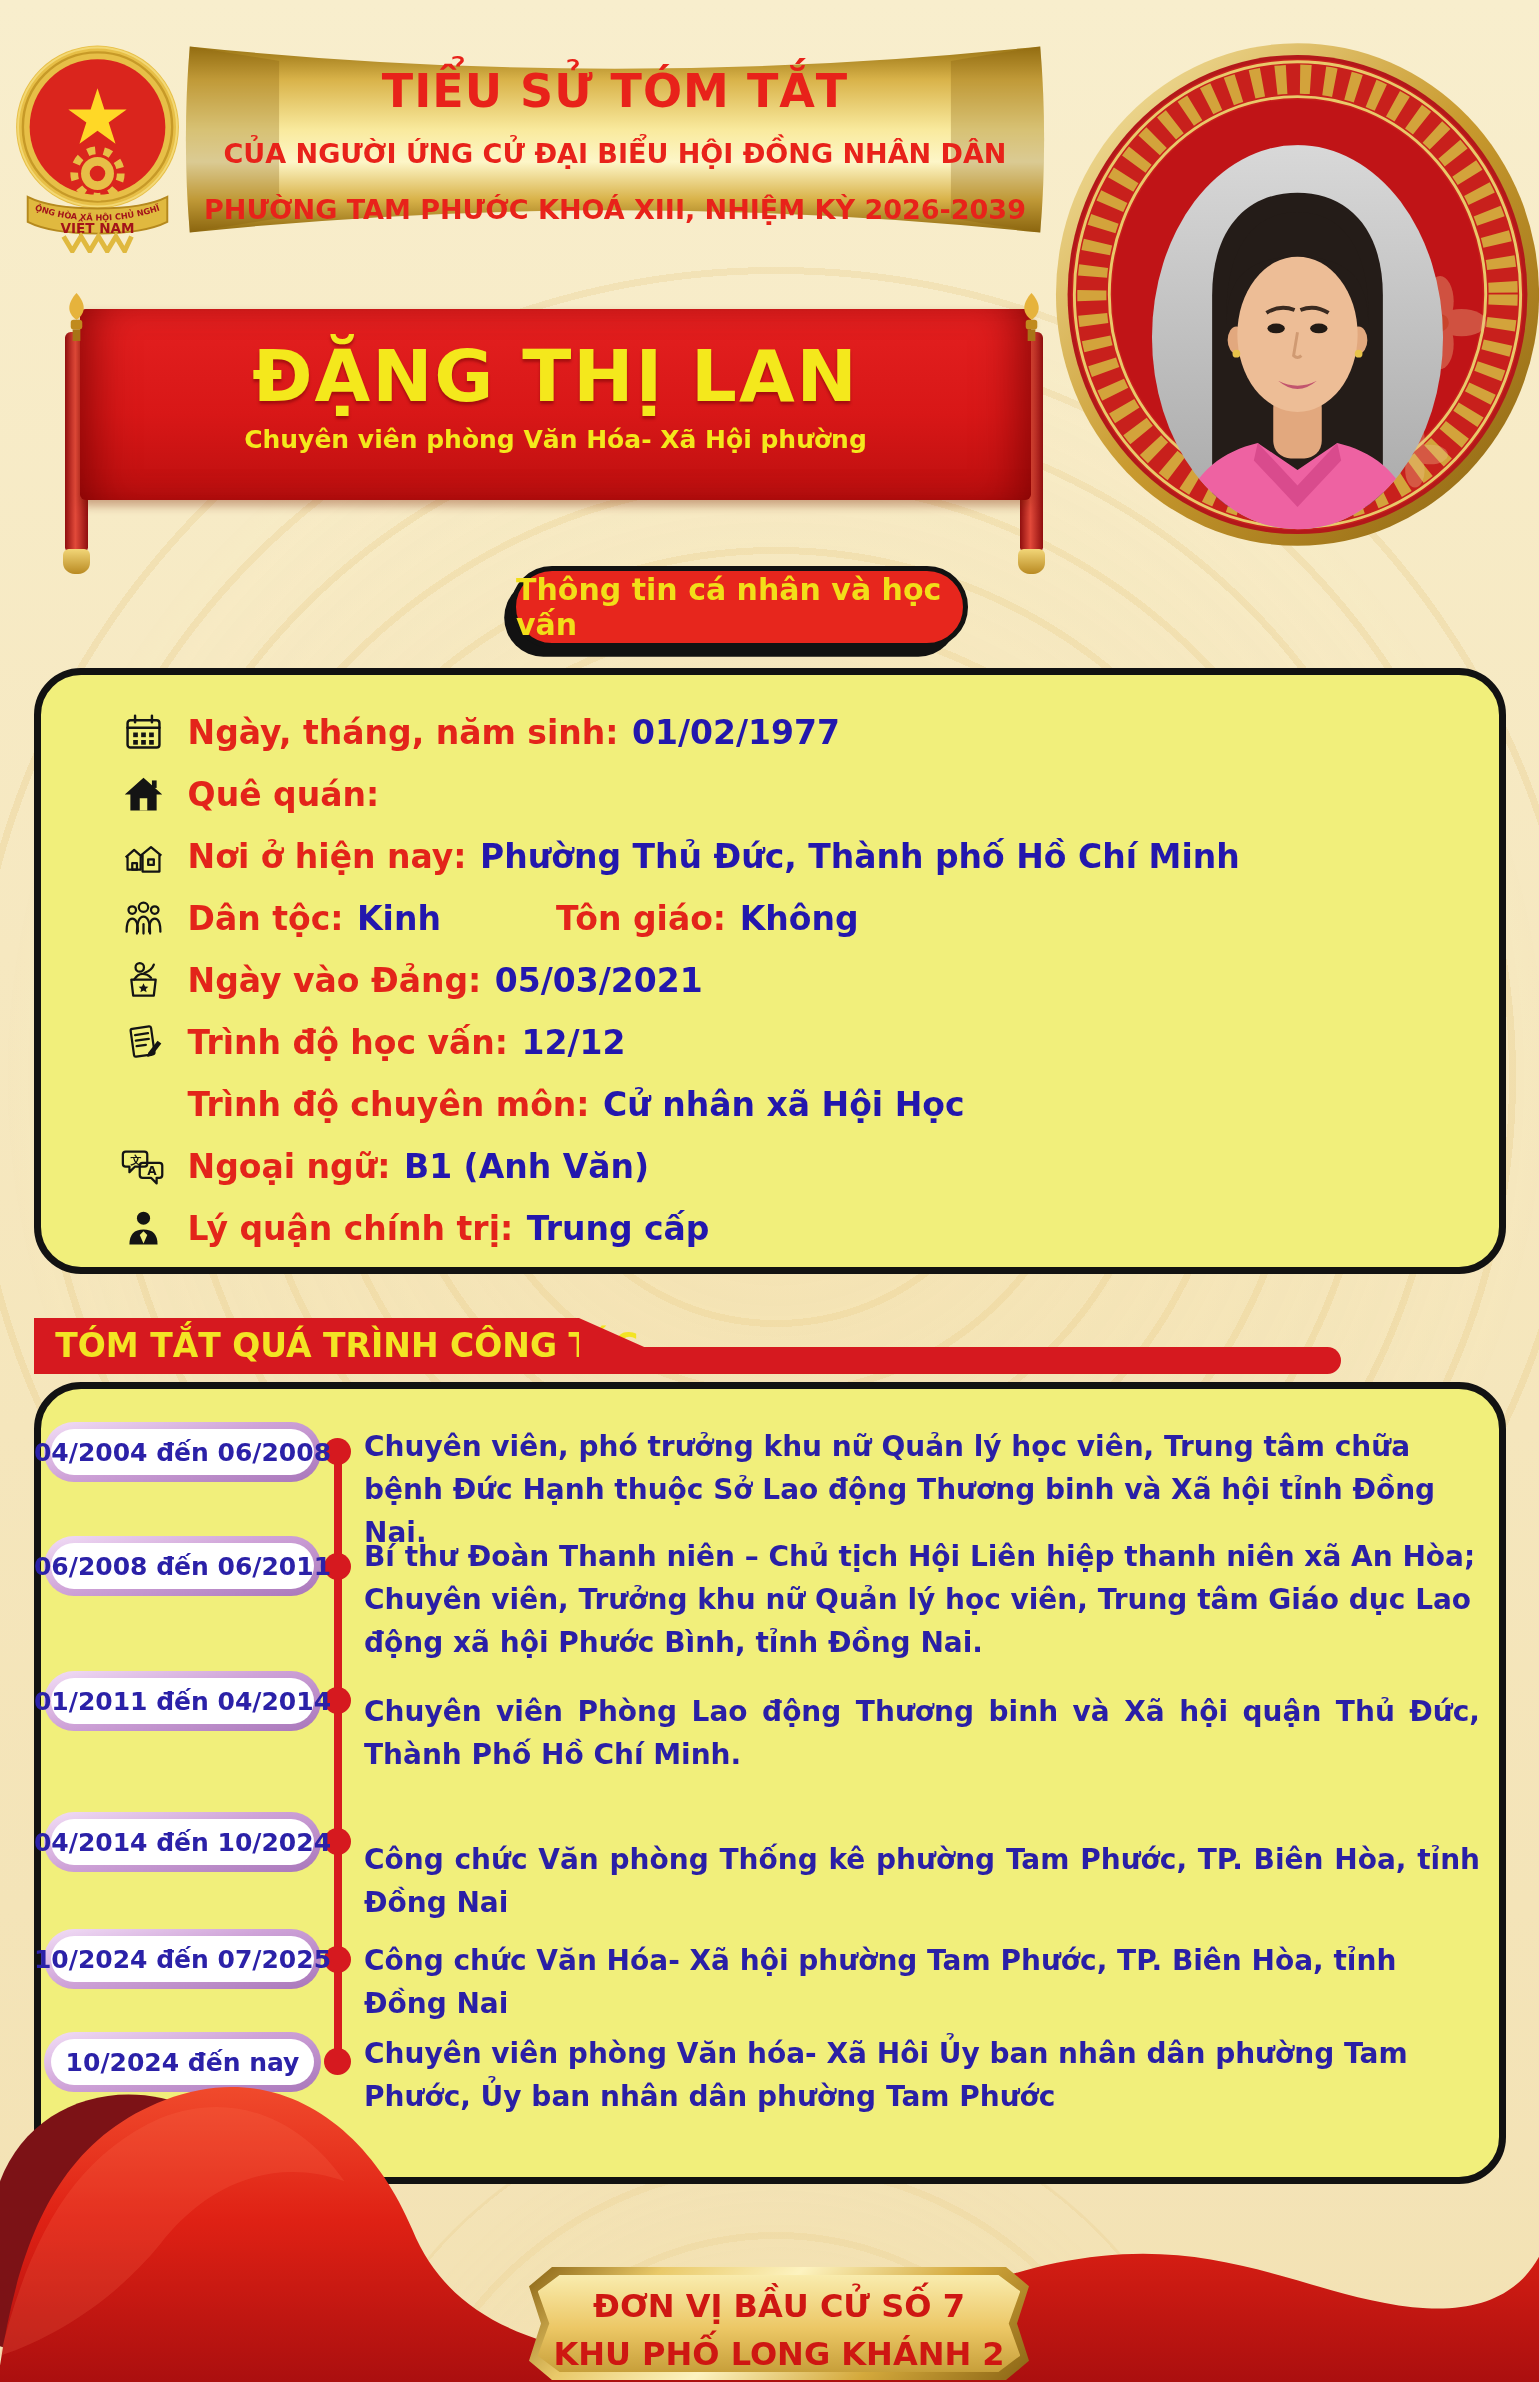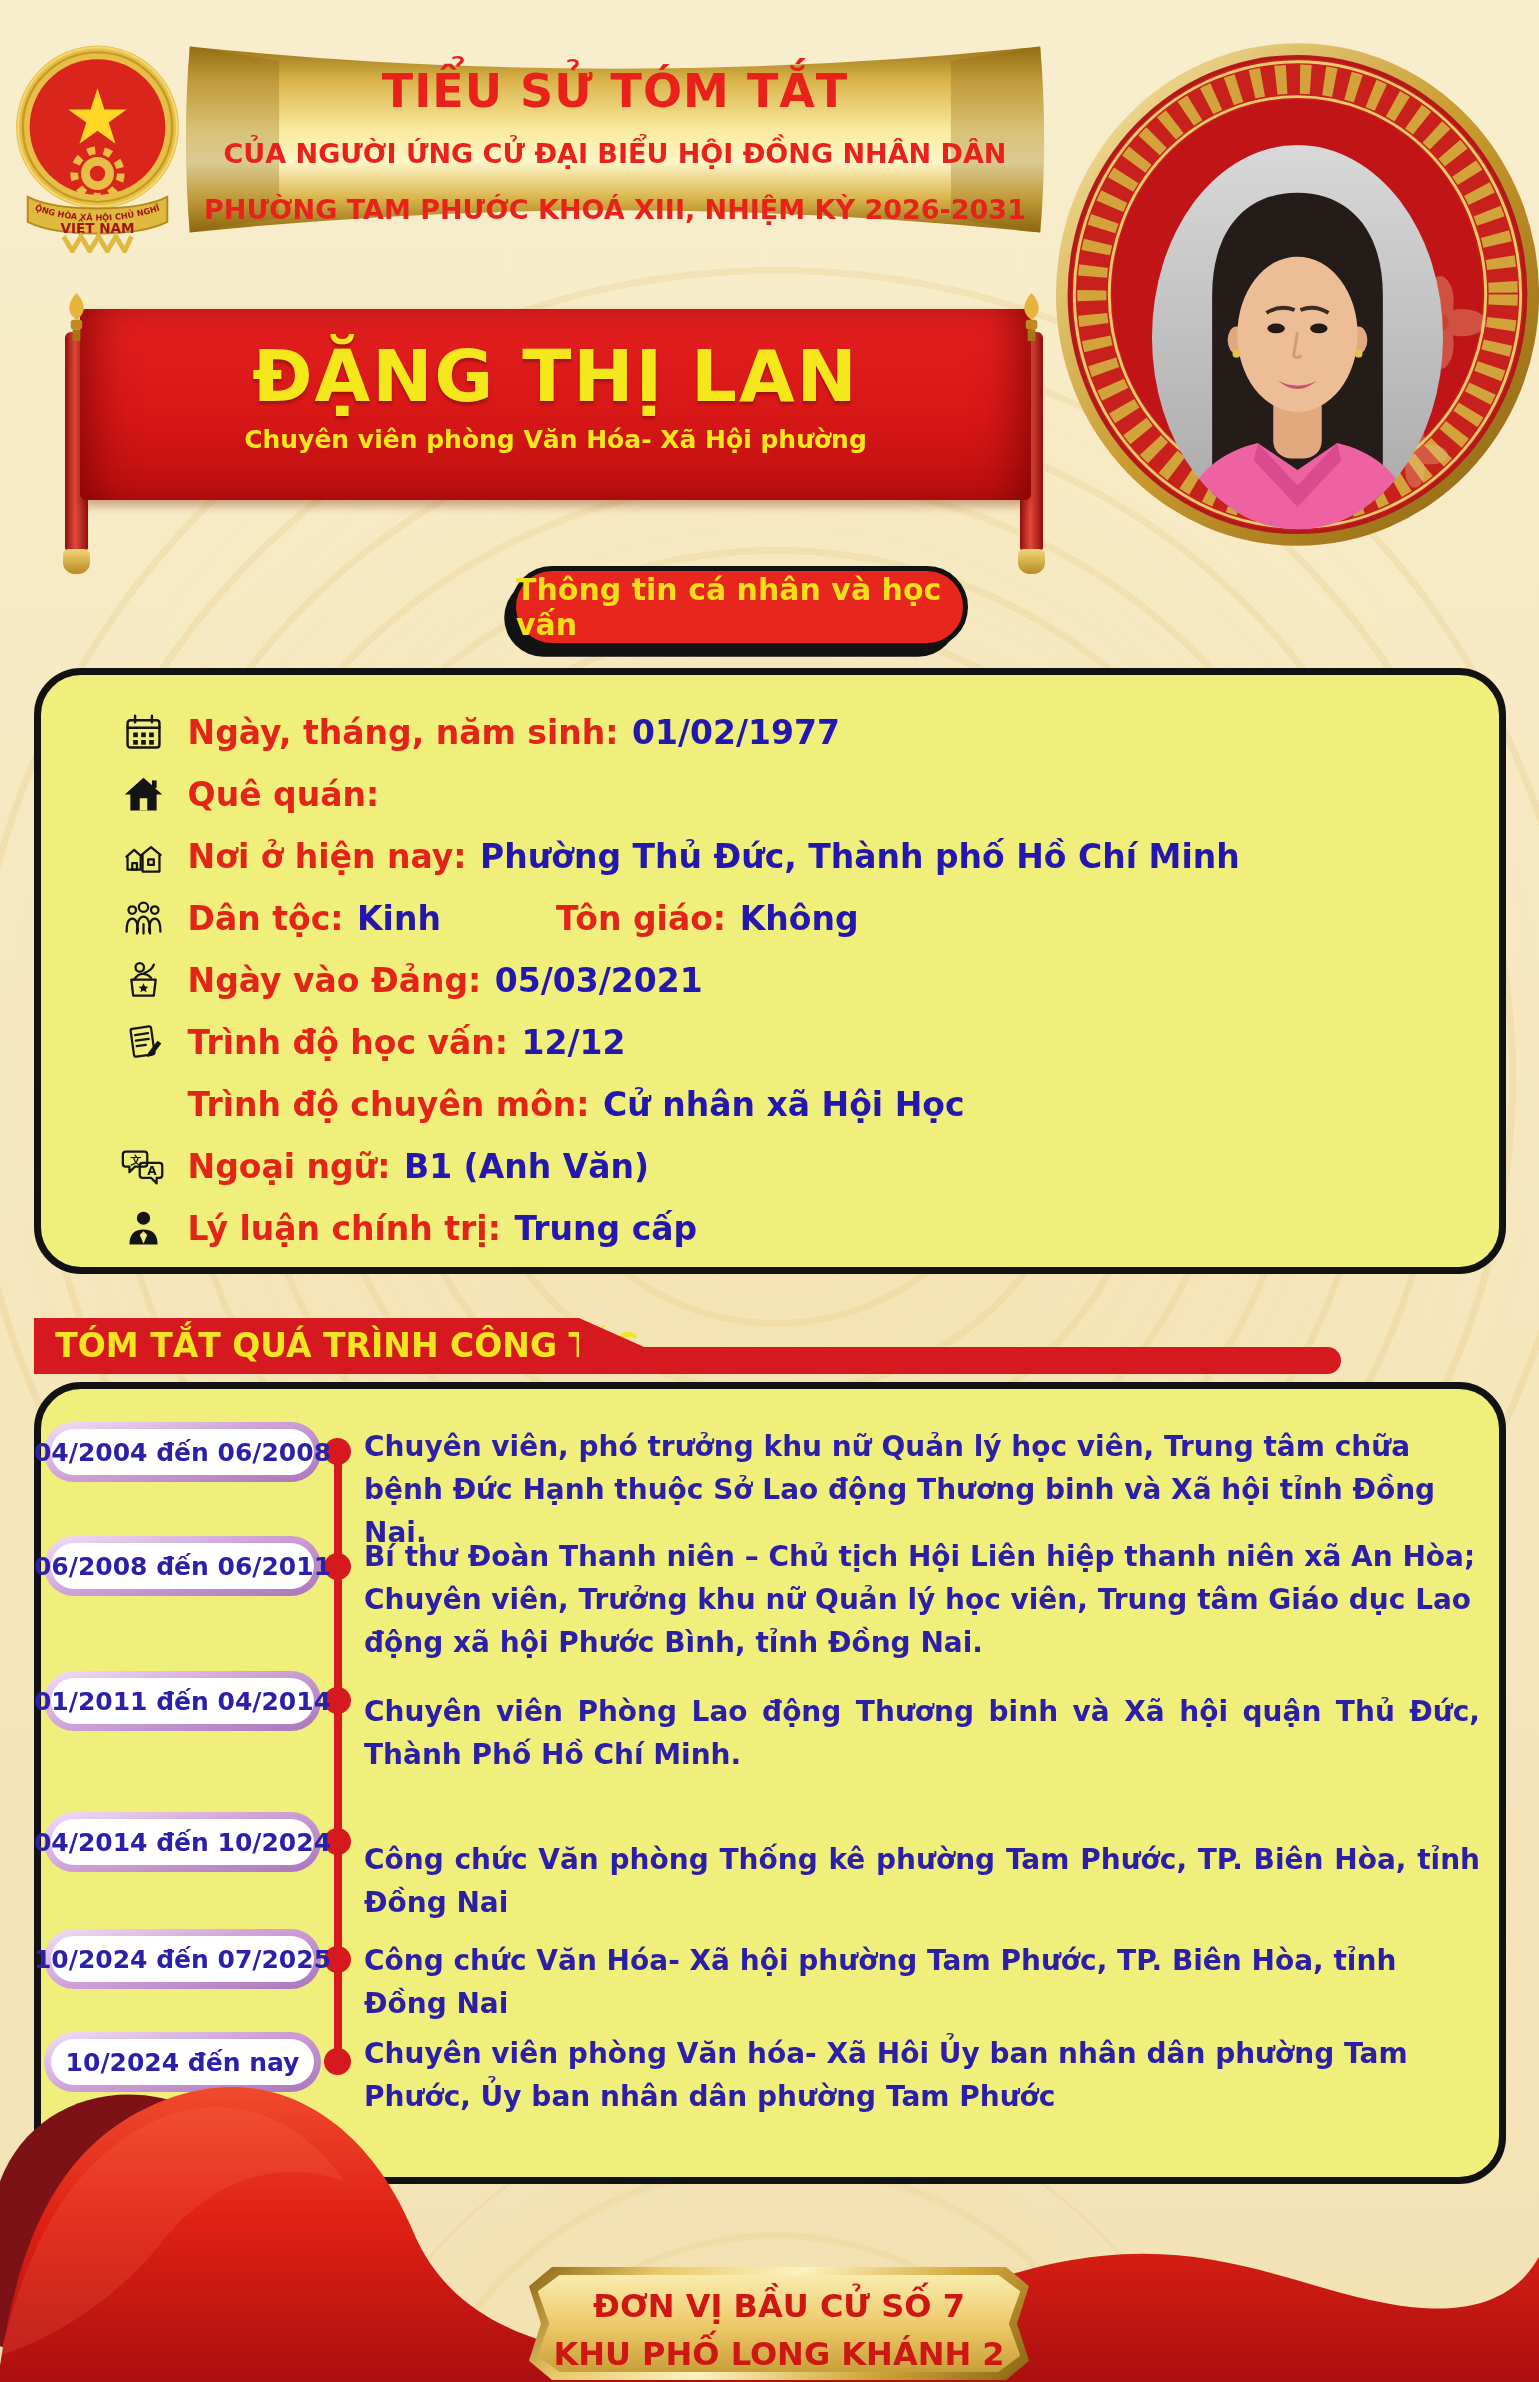--- a/index.html
+++ b/index.html
@@ -129,21 +129,21 @@
         </linearGradient>
       </defs>
       <path d="M8,20 Q446,66 884,20 Q892,116 884,212 Q446,166 8,212 Q0,116 8,20 Z" fill="url(#goldV)"></path>
       <path d="M8,20 Q70,30 100,35 L100,197 Q70,202 8,212 Q0,116 8,20 Z" fill="rgba(130,90,10,.28)"></path>
       <path d="M884,20 Q822,30 792,35 L792,197 Q822,202 884,212 Q892,116 884,20 Z" fill="rgba(130,90,10,.28)"></path>
     </svg>
   </div>
   <div class="abs banner-text">
     <div class="banner-title">TIỂU SỬ TÓM TẮT</div>
     <div class="banner-sub" style="top:111px;">CỦA NGƯỜI ỨNG CỬ ĐẠI BIỂU HỘI ĐỒNG NHÂN DÂN</div>
-    <div class="banner-sub" style="top:167px;">PHƯỜNG TAM PHƯỚC KHOÁ XIII, NHIỆM KỲ 2026-2031</div>
+    <div class="banner-sub" style="top:167px;">PHƯỜNG TAM PHƯỚC KHOÁ XIII, NHIỆM KỲ 2026-2039</div>
   </div>
 
   <div class="abs z2" style="left:1054px;top:41px;width:487px;height:507px;">
     <svg width="487" height="507" viewBox="0 0 502 522">
       <defs>
         <linearGradient id="rim" x1="0" y1="0" x2="1" y2="1">
           <stop offset="0" stop-color="#f8eaae"></stop>
             <stop offset="0.5" stop-color="#c99a2e"></stop>
             <stop offset="1" stop-color="#8a6210"></stop>
         </linearGradient>
@@ -339,21 +339,21 @@
     </div>
 
     <div class="irow">
       <span class="icol">
         <svg viewBox="0 0 48 48">
           <circle cx="24" cy="13" r="7" fill="#141414"></circle>
           <path d="M9,41 q0,-16 15,-16 q15,0 15,16 Z" fill="#141414"></path>
           <path d="M24,27 l-4,4 4,9 4,-9 Z" fill="#f1ef7b"></path>
         </svg>
       </span>
-      <span class="lbl">Lý luận chính trị:</span>
+      <span class="lbl">Lý quận chính trị:</span>
       <span class="val">Trung cấp</span>
     </div>
   </div>
 
   <div class="abs cbar-tall">TÓM TẮT QUÁ TRÌNH CÔNG TÁC</div>
   <div class="abs cbar-wedge"></div>
   <div class="abs cbar-strip"></div>
 
   <div class="abs card career-card"></div>
   <div class="abs tline"></div>

